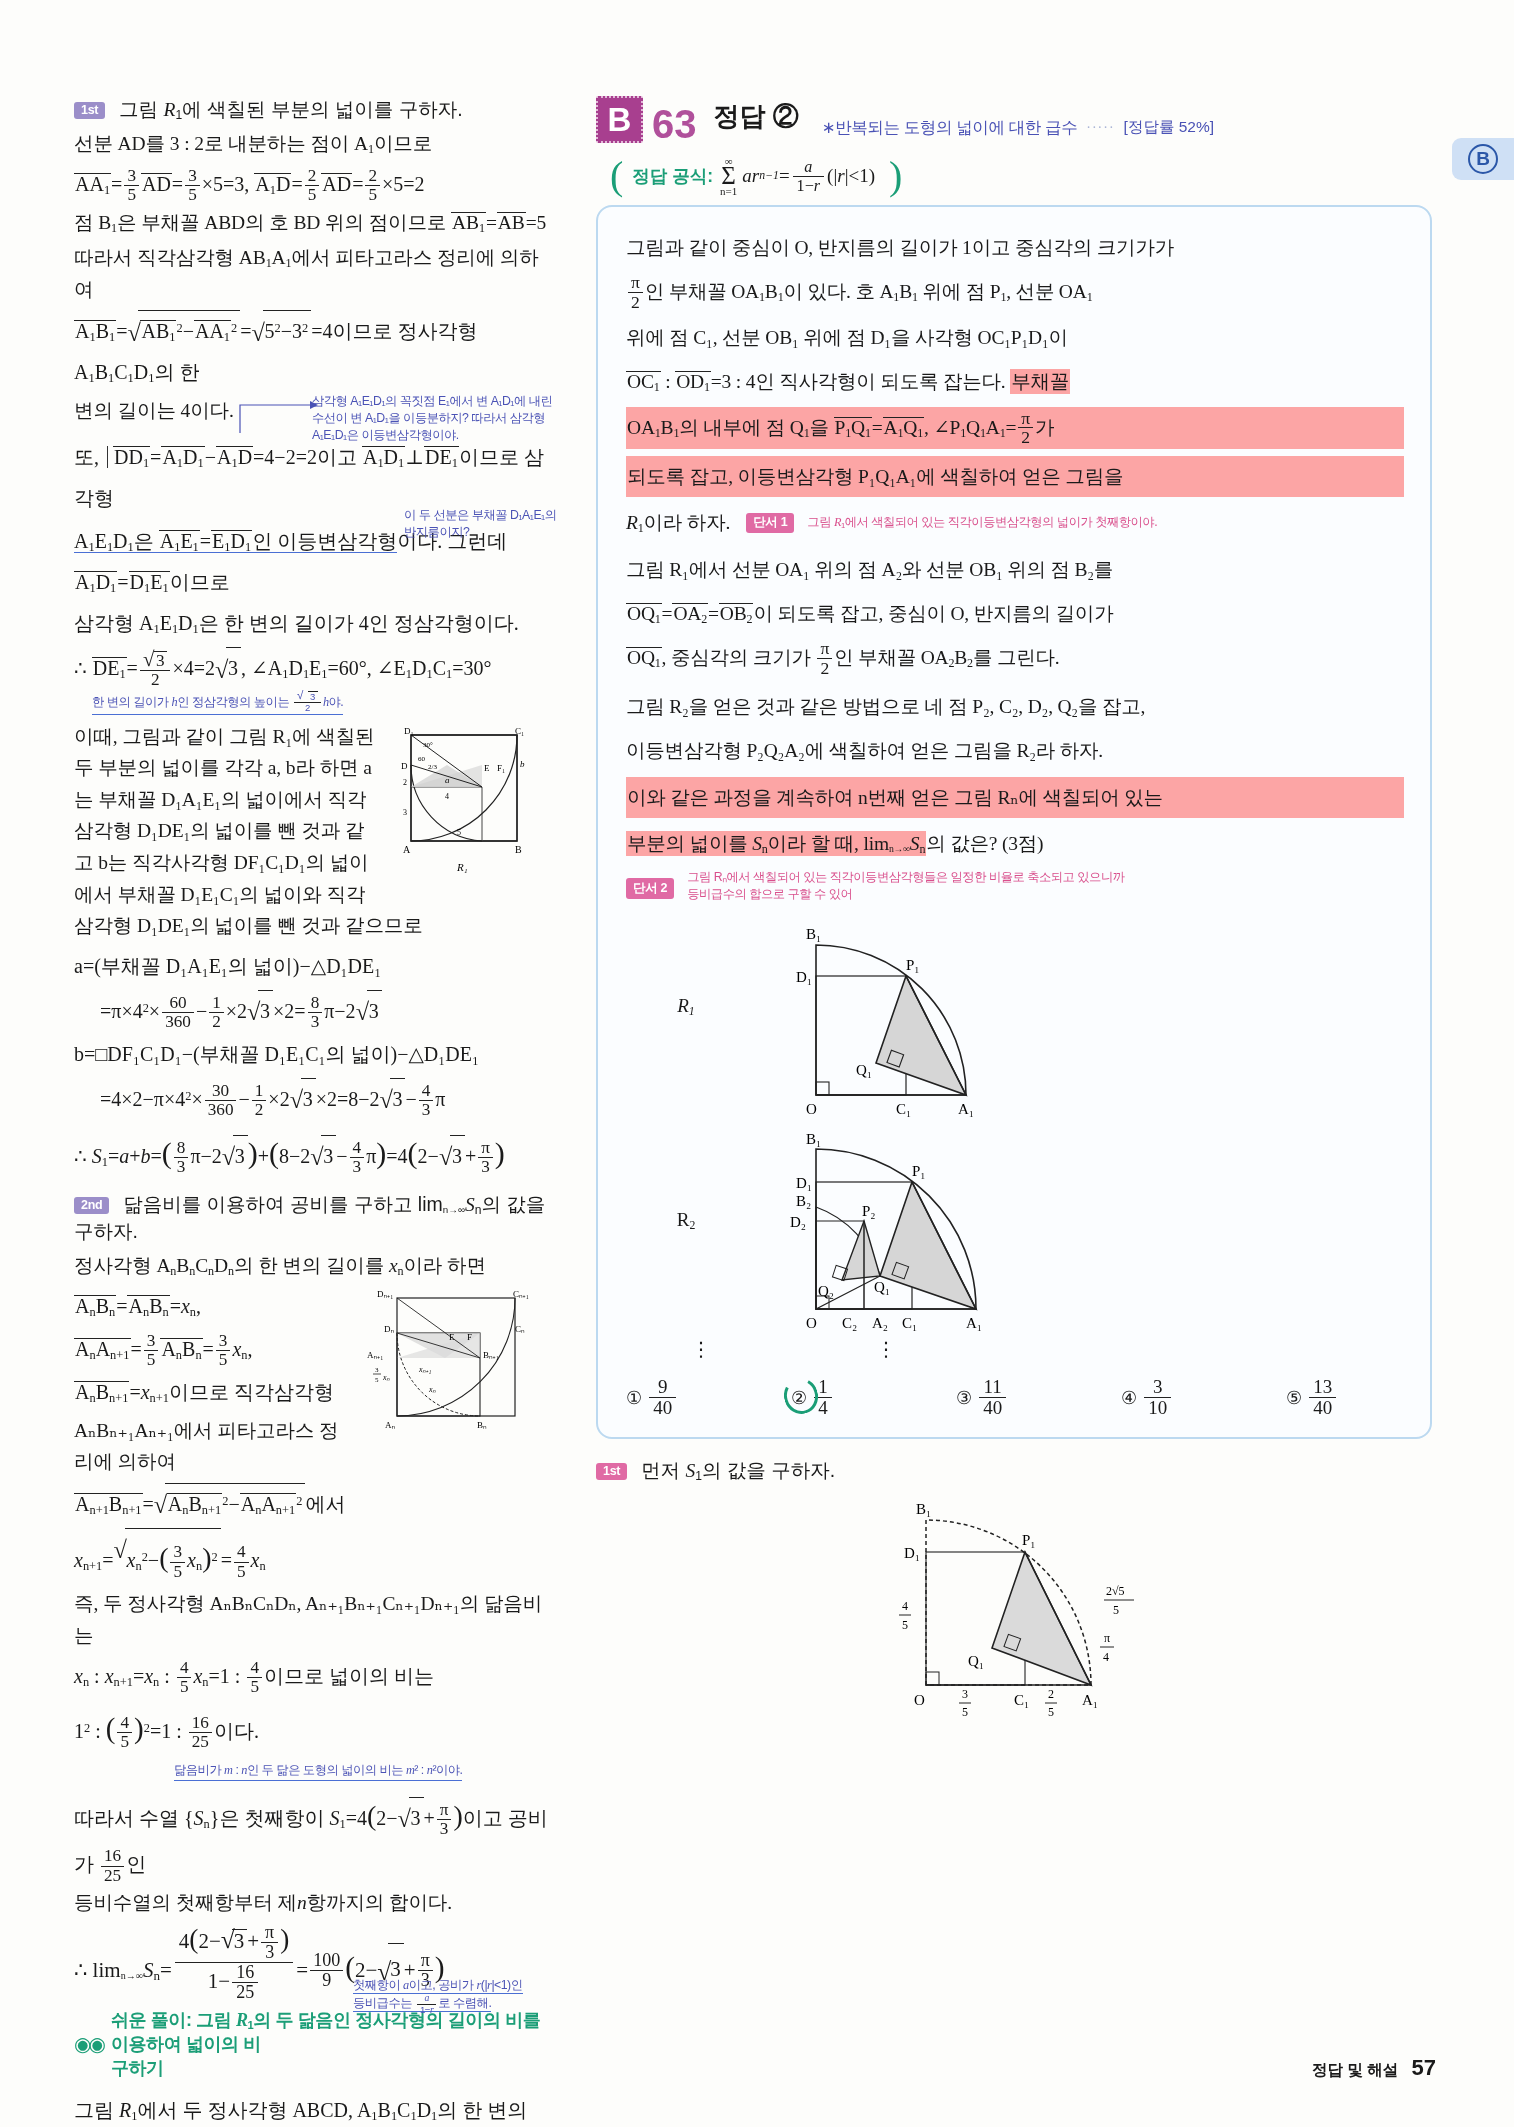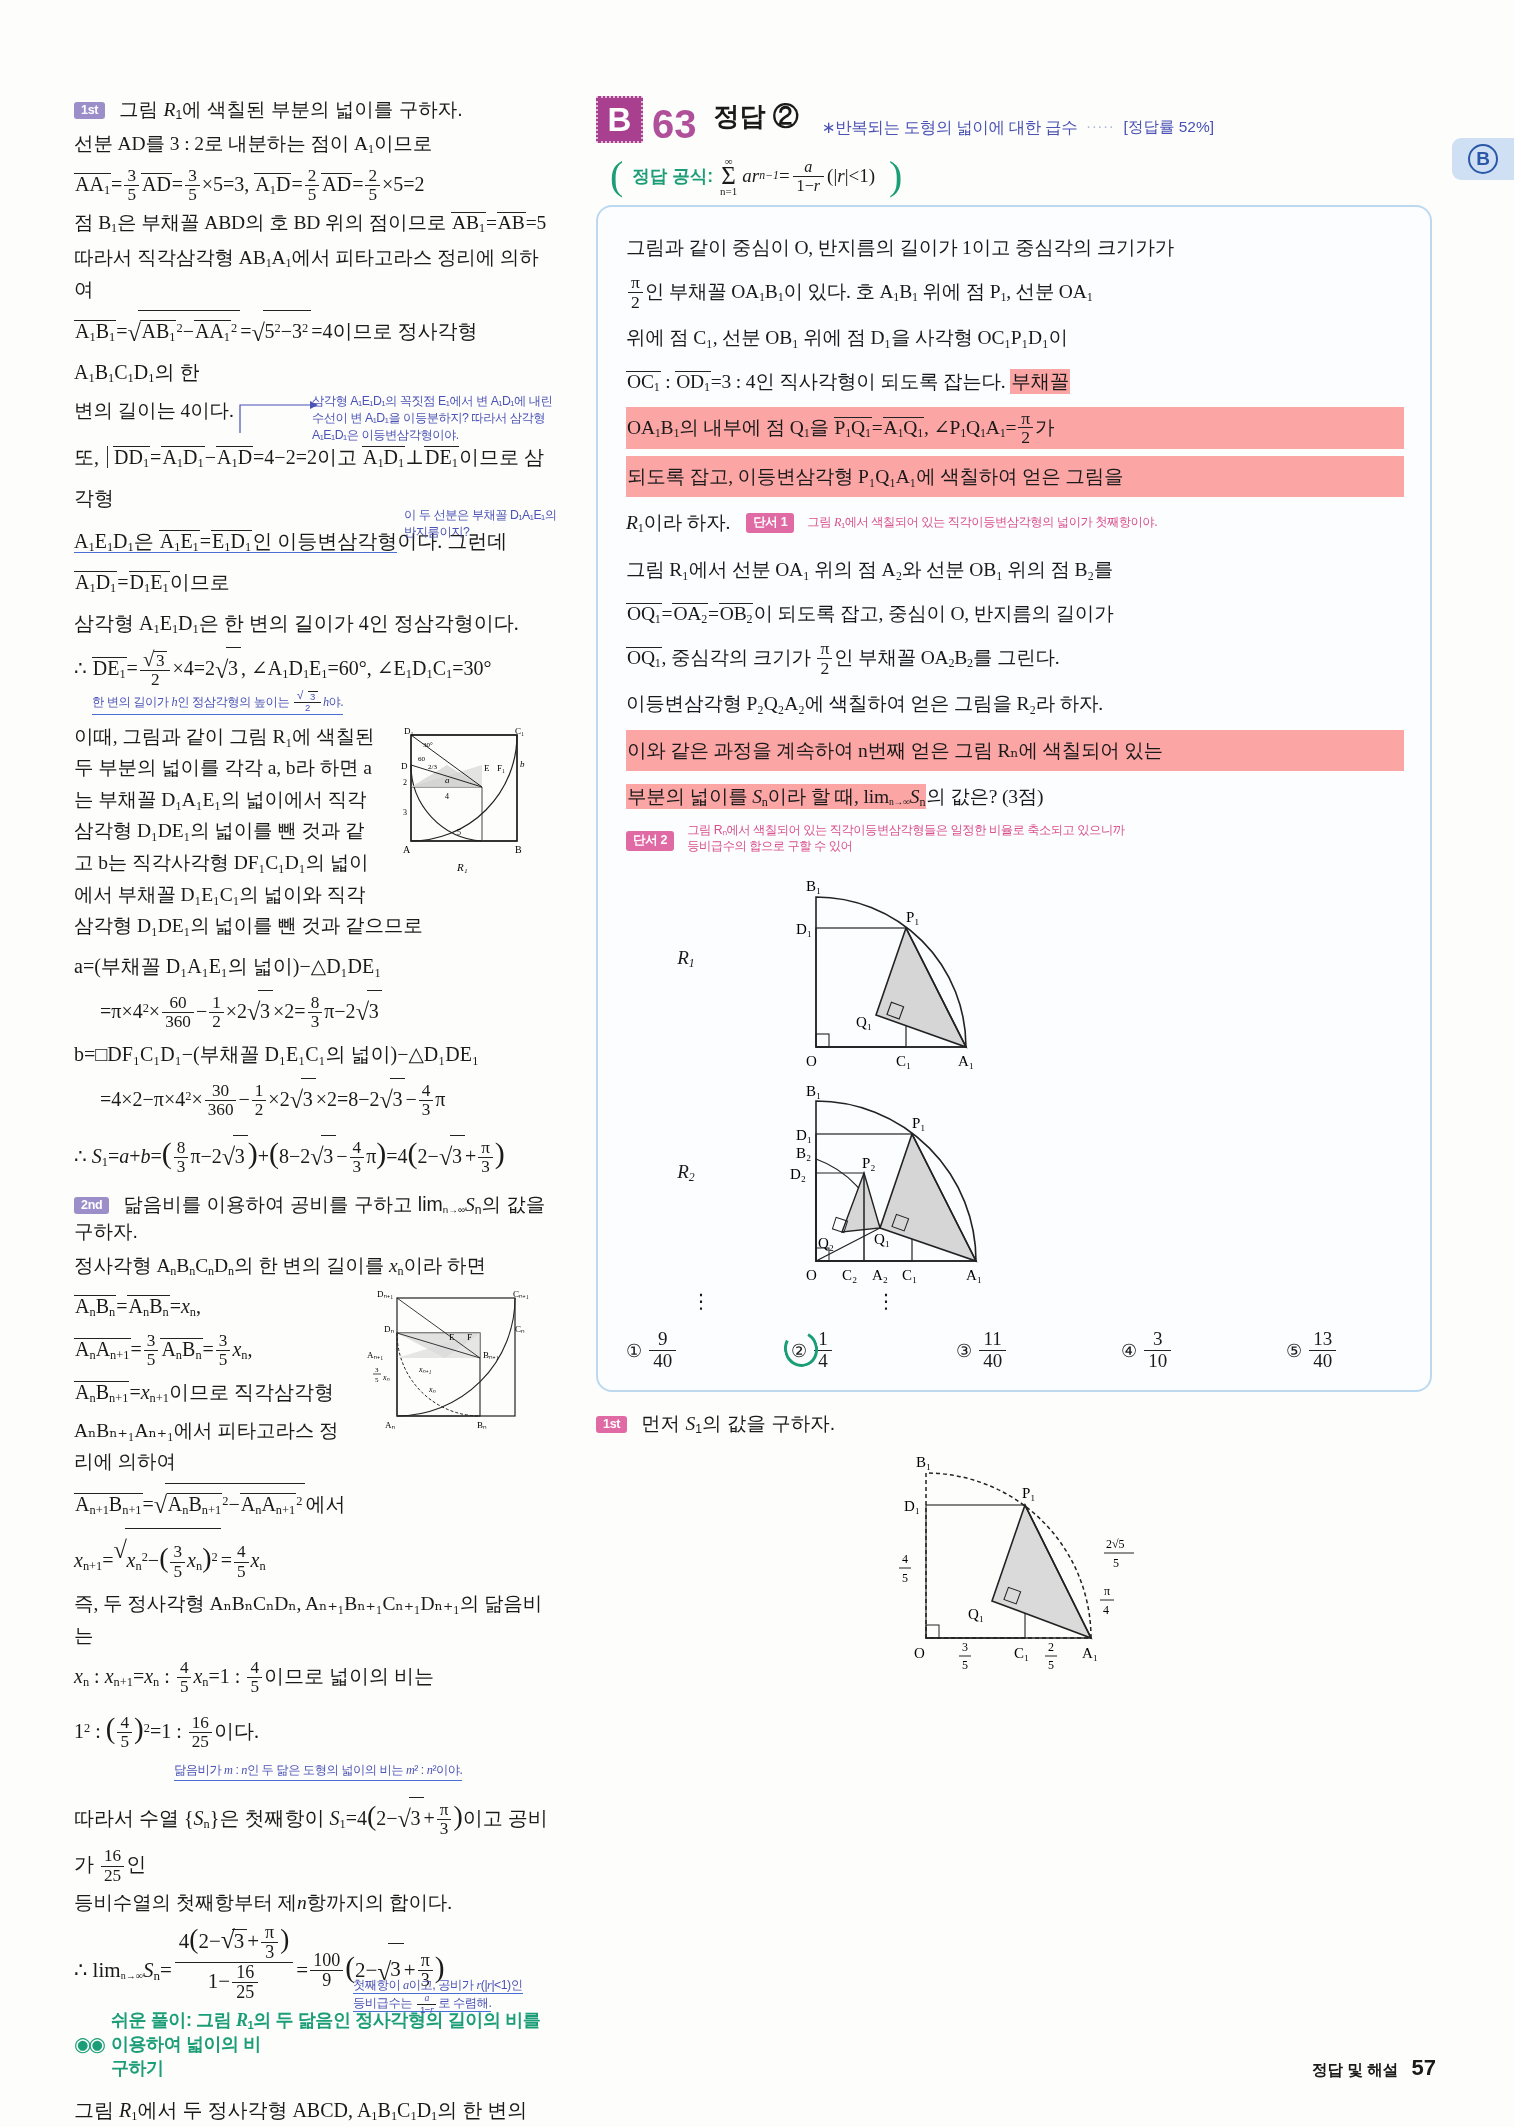--- a/index.html
+++ b/index.html
@@ -389,20 +389,21 @@
       </div>
 
       <p style="margin-top:10px;">그림 R₁에서 선분 OA₁ 위의 점 A₂와 선분 OB₁ 위의 점 B₂를</p>
       <p>
         <span class="ov">OQ<sub>1</sub></span>=<span class="ov">OA<sub>2</sub></span>=<span class="ov">OB<sub>2</sub></span>이 되도록 잡고, 중심이 O, 반지름의 길이가
       </p>
       <p>
         <span class="ov">OQ<sub>1</sub></span>, 중심각의 크기가 <span class="fr" style="font-size:1.05em;"><span class="n">π</span><span class="d">2</span></span>인 부채꼴 OA<sub>2</sub>B<sub>2</sub>를 그린다.
       </p>
 
+      <p style="margin-top:10px;">그림 R₂을 얻은 것과 같은 방법으로 네 점 P₂, C₂, D₂, Q₂을 잡고,</p>
       <p>이등변삼각형 P₂Q₂A₂에 색칠하여 얻은 그림을 R₂라 하자.</p>
 
       <p class="hl" style="margin-top:8px;">이와 같은 과정을 계속하여 n번째 얻은 그림 Rₙ에 색칠되어 있는</p>
       <p>
         <span class="hl">부분의 넓이를 <span class="mi">S</span><sub>n</sub>이라 할 때, lim<sub style="font-size:.5em;">n→∞</sub><span class="mi">S</span><sub>n</sub></span><span>의 값은? (3점)</span>
       </p>
 
       <div style="margin-top:6px;">
         <span class="chip pk" style="vertical-align:9px;">단서 2</span>
         <span class="note-pink" style="display:inline-block;width:440px;vertical-align:3px;">그림 Rₙ에서 색칠되어 있는 직각이등변삼각형들은 일정한 비율로 축소되고 있으니까 등비급수의 합으로 구할 수 있어</span>
@@ -422,21 +423,21 @@
           <text x="50" y="67" font-size="15" font-family="Liberation Serif, serif">D₁</text>
           <text x="160" y="55" font-size="15" font-family="Liberation Serif, serif">P₁</text>
           <text x="110" y="160" font-size="15" font-family="Liberation Serif, serif">Q₁</text>
           <text x="60" y="199" font-size="15" font-family="Liberation Serif, serif">O</text>
           <text x="150" y="199" font-size="15" font-family="Liberation Serif, serif">C₁</text>
           <text x="212" y="199" font-size="15" font-family="Liberation Serif, serif">A₁</text>
         </svg>
       </div>
 
       <div style="display:flex;align-items:flex-start;margin-top:4px;">
-        <div style="width:120px;text-align:center;padding-top:85px;font-size:19px;font-style:italic;">R<sub>2</sub></div>
+        <div style="width:120px;text-align:center;padding-top:85px;font-size:19px;">R<sub>2</sub></div>
         <svg width="400" height="215" viewBox="0 0 400 215">
           <path d="M70,185 L70,25 A160,160 0 0 1 230,185 Z" fill="none" stroke="#222" stroke-width="1.6"></path>
           <line x1="70" y1="185" x2="230" y2="185" stroke="#222" stroke-width="1.6"></line>
           <rect x="70" y="58" width="96" height="127" fill="none" stroke="#222" stroke-width="1.2"></rect>
           <path d="M166,58 L134,152 L230,185 Z" fill="#d6d6d6" stroke="#222" stroke-width="1.6"></path>
           <line x1="166" y1="58" x2="230" y2="185" stroke="#222" stroke-width="1.6"></line>
           <path d="M70,185 L70,83 A102,102 0 0 1 134,152 Z" fill="none" stroke="#222" stroke-width="1.2"></path>
           <path d="M118,97 L96,156 L134,152 Z" fill="#d6d6d6" stroke="#222" stroke-width="1.4"></path>
           <line x1="118" y1="97" x2="118" y2="185" stroke="#222" stroke-width="1"></line>
           <rect x="70" y="97" width="48" height="88" fill="none" stroke="#222" stroke-width="1"></rect>

